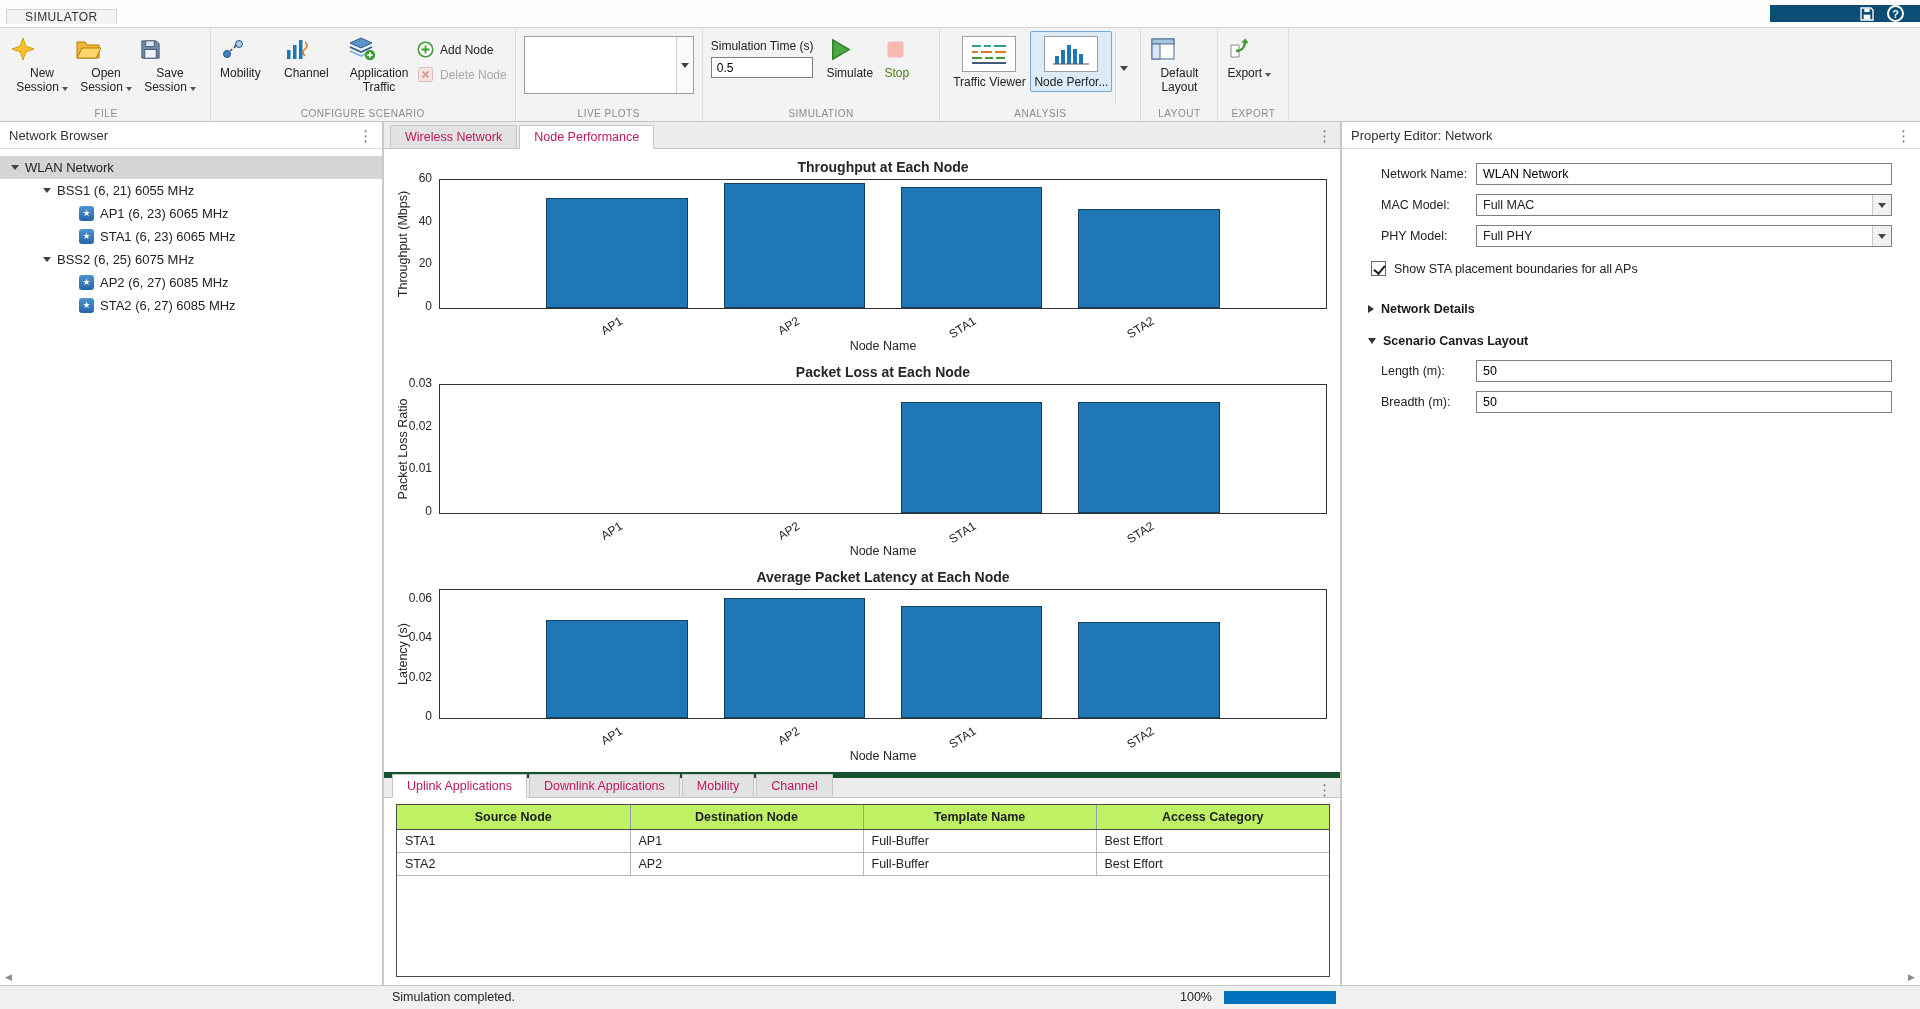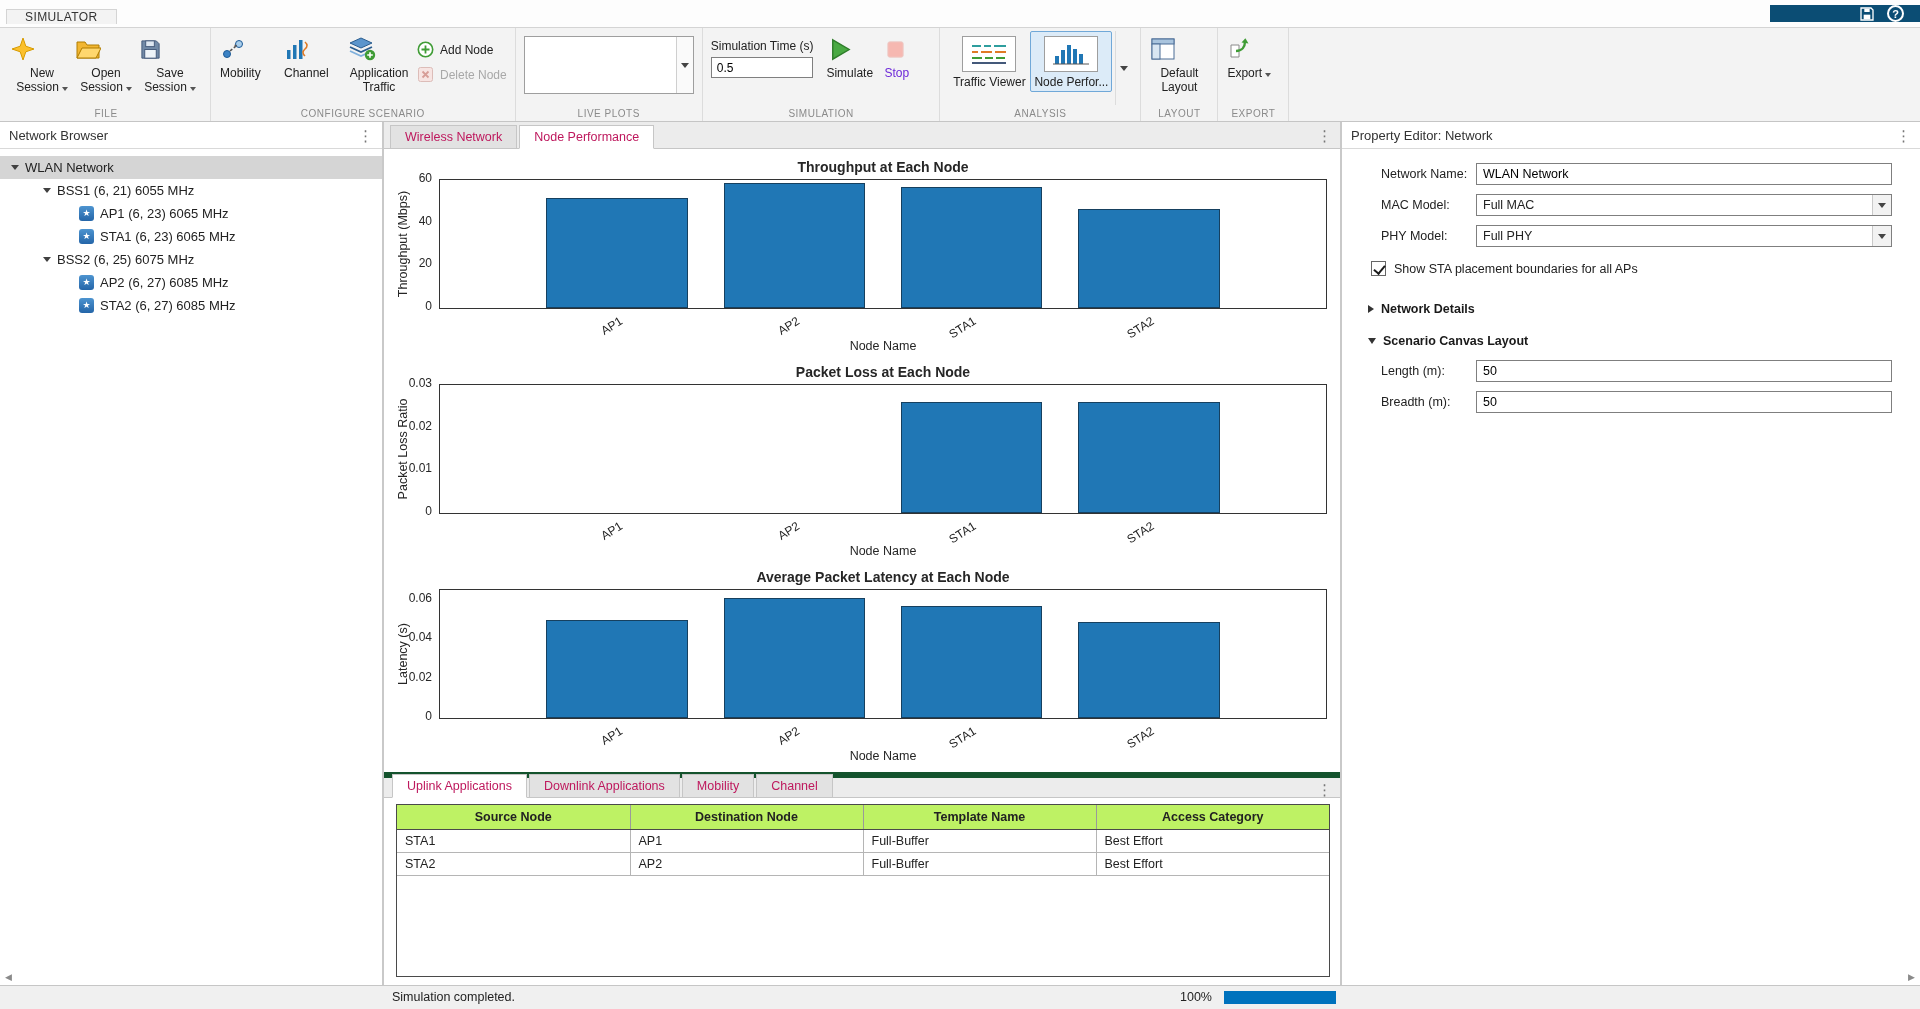--- a/index.html
+++ b/index.html
@@ -30,21 +30,21 @@
   .smallcol { display:flex; flex-direction:column; gap:8px; padding-top:10px; margin-left:6px; }
   .smallbtn { display:flex; align-items:center; gap:6px; font-size:12px; white-space:nowrap; cursor:pointer; }
   .smallbtn.disabled { color:#a8a8a8; cursor:default; }
   .gallery { width:170px; height:58px; background:#fff; border:1px solid #9e9e9e; display:flex; margin-top:5px; }
   .gmain { flex:1; }
   .gdrop { width:17px; border-left:1px solid #cfcfcf; display:flex; align-items:center; justify-content:center; background:#fafafa; }
   .simcol { display:flex; flex-direction:column; gap:4px; padding-top:8px; margin-right:12px; }
   .simcol label { font-size:12px; color:#222; }
   .timeinput { width:102px; height:21px; border:1px solid #7f7f7f; font-size:12px; padding:0 5px; font-family:"Liberation Sans",sans-serif; }
   .bigbtn.disabled { cursor:default; }
-  .bigbtn.disabled .blabel { color:#6d28d9; }
+  .bigbtn.disabled .blabel { color:#4d7c0f; }
   .anabtn { width:82px; display:flex; flex-direction:column; align-items:center; padding:4px 2px 2px 2px; border:1px solid transparent; border-radius:2px; cursor:pointer; }
   .anabtn .blabel { white-space:nowrap; }
   .anabtn.sel { background:#dcebf8; border:1px solid #70a8d8; }
   .frame { width:54px; height:36px; background:#fff; border:1px solid #9e9e9e; display:flex; align-items:center; justify-content:center; }
   .anadrop { width:17px; align-self:stretch; display:flex; align-items:center; justify-content:center; border-left:1px solid #dcdcdc; margin-left:3px; cursor:pointer; }
 
   
   .main { flex:1; min-height:0; display:flex; gap:2px; background:#c9c9c9; }
   .panel { background:#fff; display:flex; flex-direction:column; min-height:0; }
   .panel-left { width:382px; }

